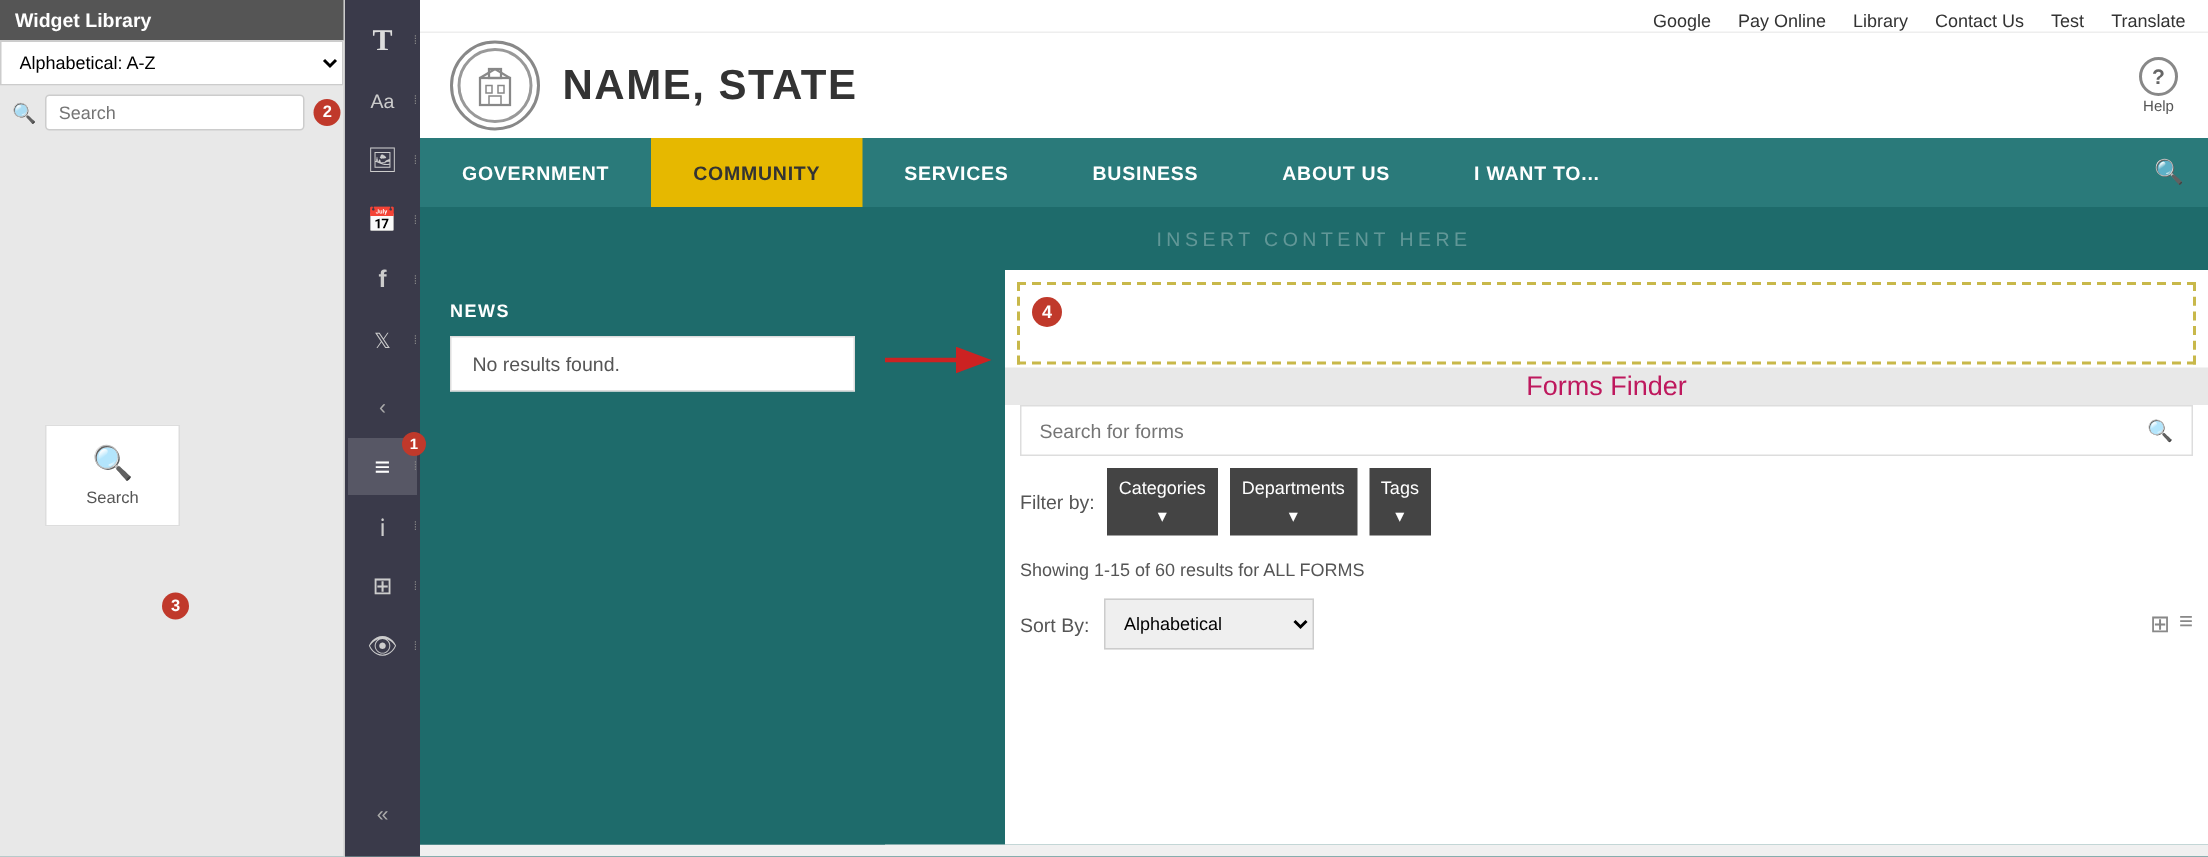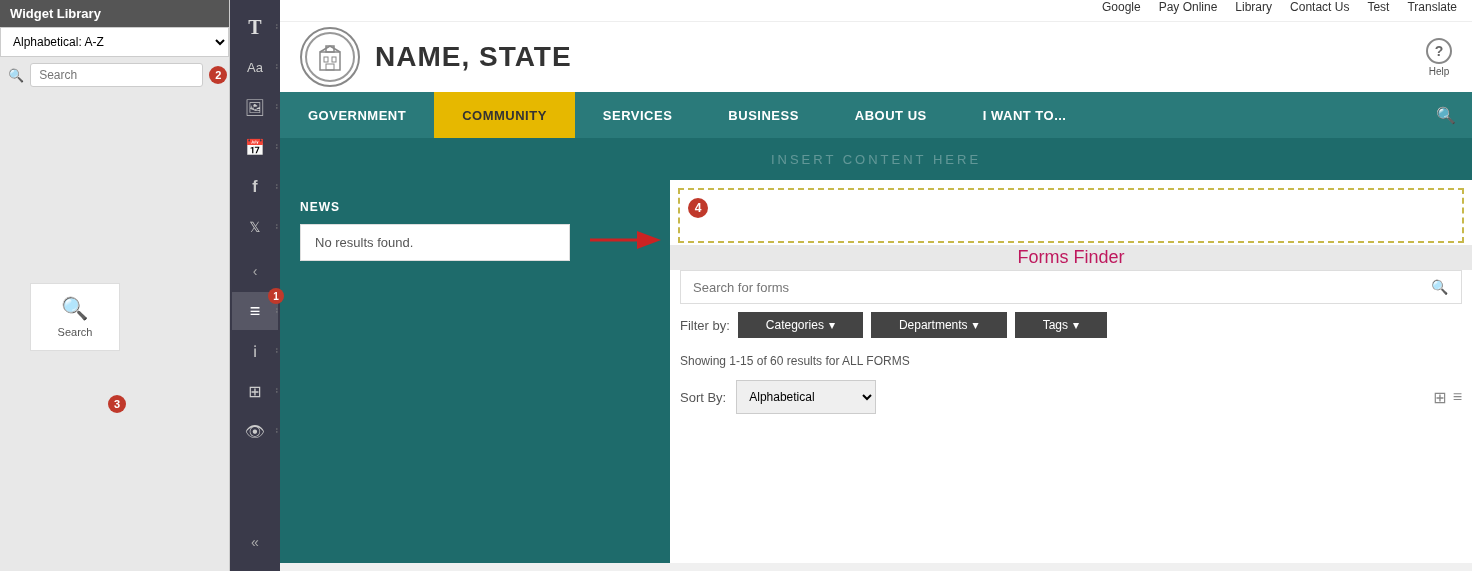--- a/index.html
+++ b/index.html
@@ -136,21 +136,21 @@
       left: 280px; top: 0;
       width: calc(1472px - 280px);
       height: 571px;
     }
 
     
     .utility-bar {
       background: white;
       height: 22px;
       display: flex;
-      align-items: flex-start;
+      align-items: flex-end;
       justify-content: flex-end;
       padding: 0 15px;
       gap: 18px;
       font-size: 12px;
       color: #333;
       border-bottom: 1px solid #eee;
     }
     .utility-bar a {
       color: #333;
       text-decoration: none;
@@ -357,26 +357,27 @@
       font-size: 13px;
     }
     .filter-label {
       color: #555;
       font-weight: normal;
     }
     .filter-btn {
       background: #444;
       color: white;
       border: none;
-      padding: 6px 28px;
+      padding: 6px 8px;
       font-size: 12px;
       cursor: pointer;
       display: flex;
       align-items: center;
       gap: 5px;
+      flex-direction: column;
     }
     .results-count {
       padding: 8px 10px;
       font-size: 12px;
       color: #555;
     }
     .sort-row {
       display: flex;
       align-items: center;
       padding: 4px 10px;

